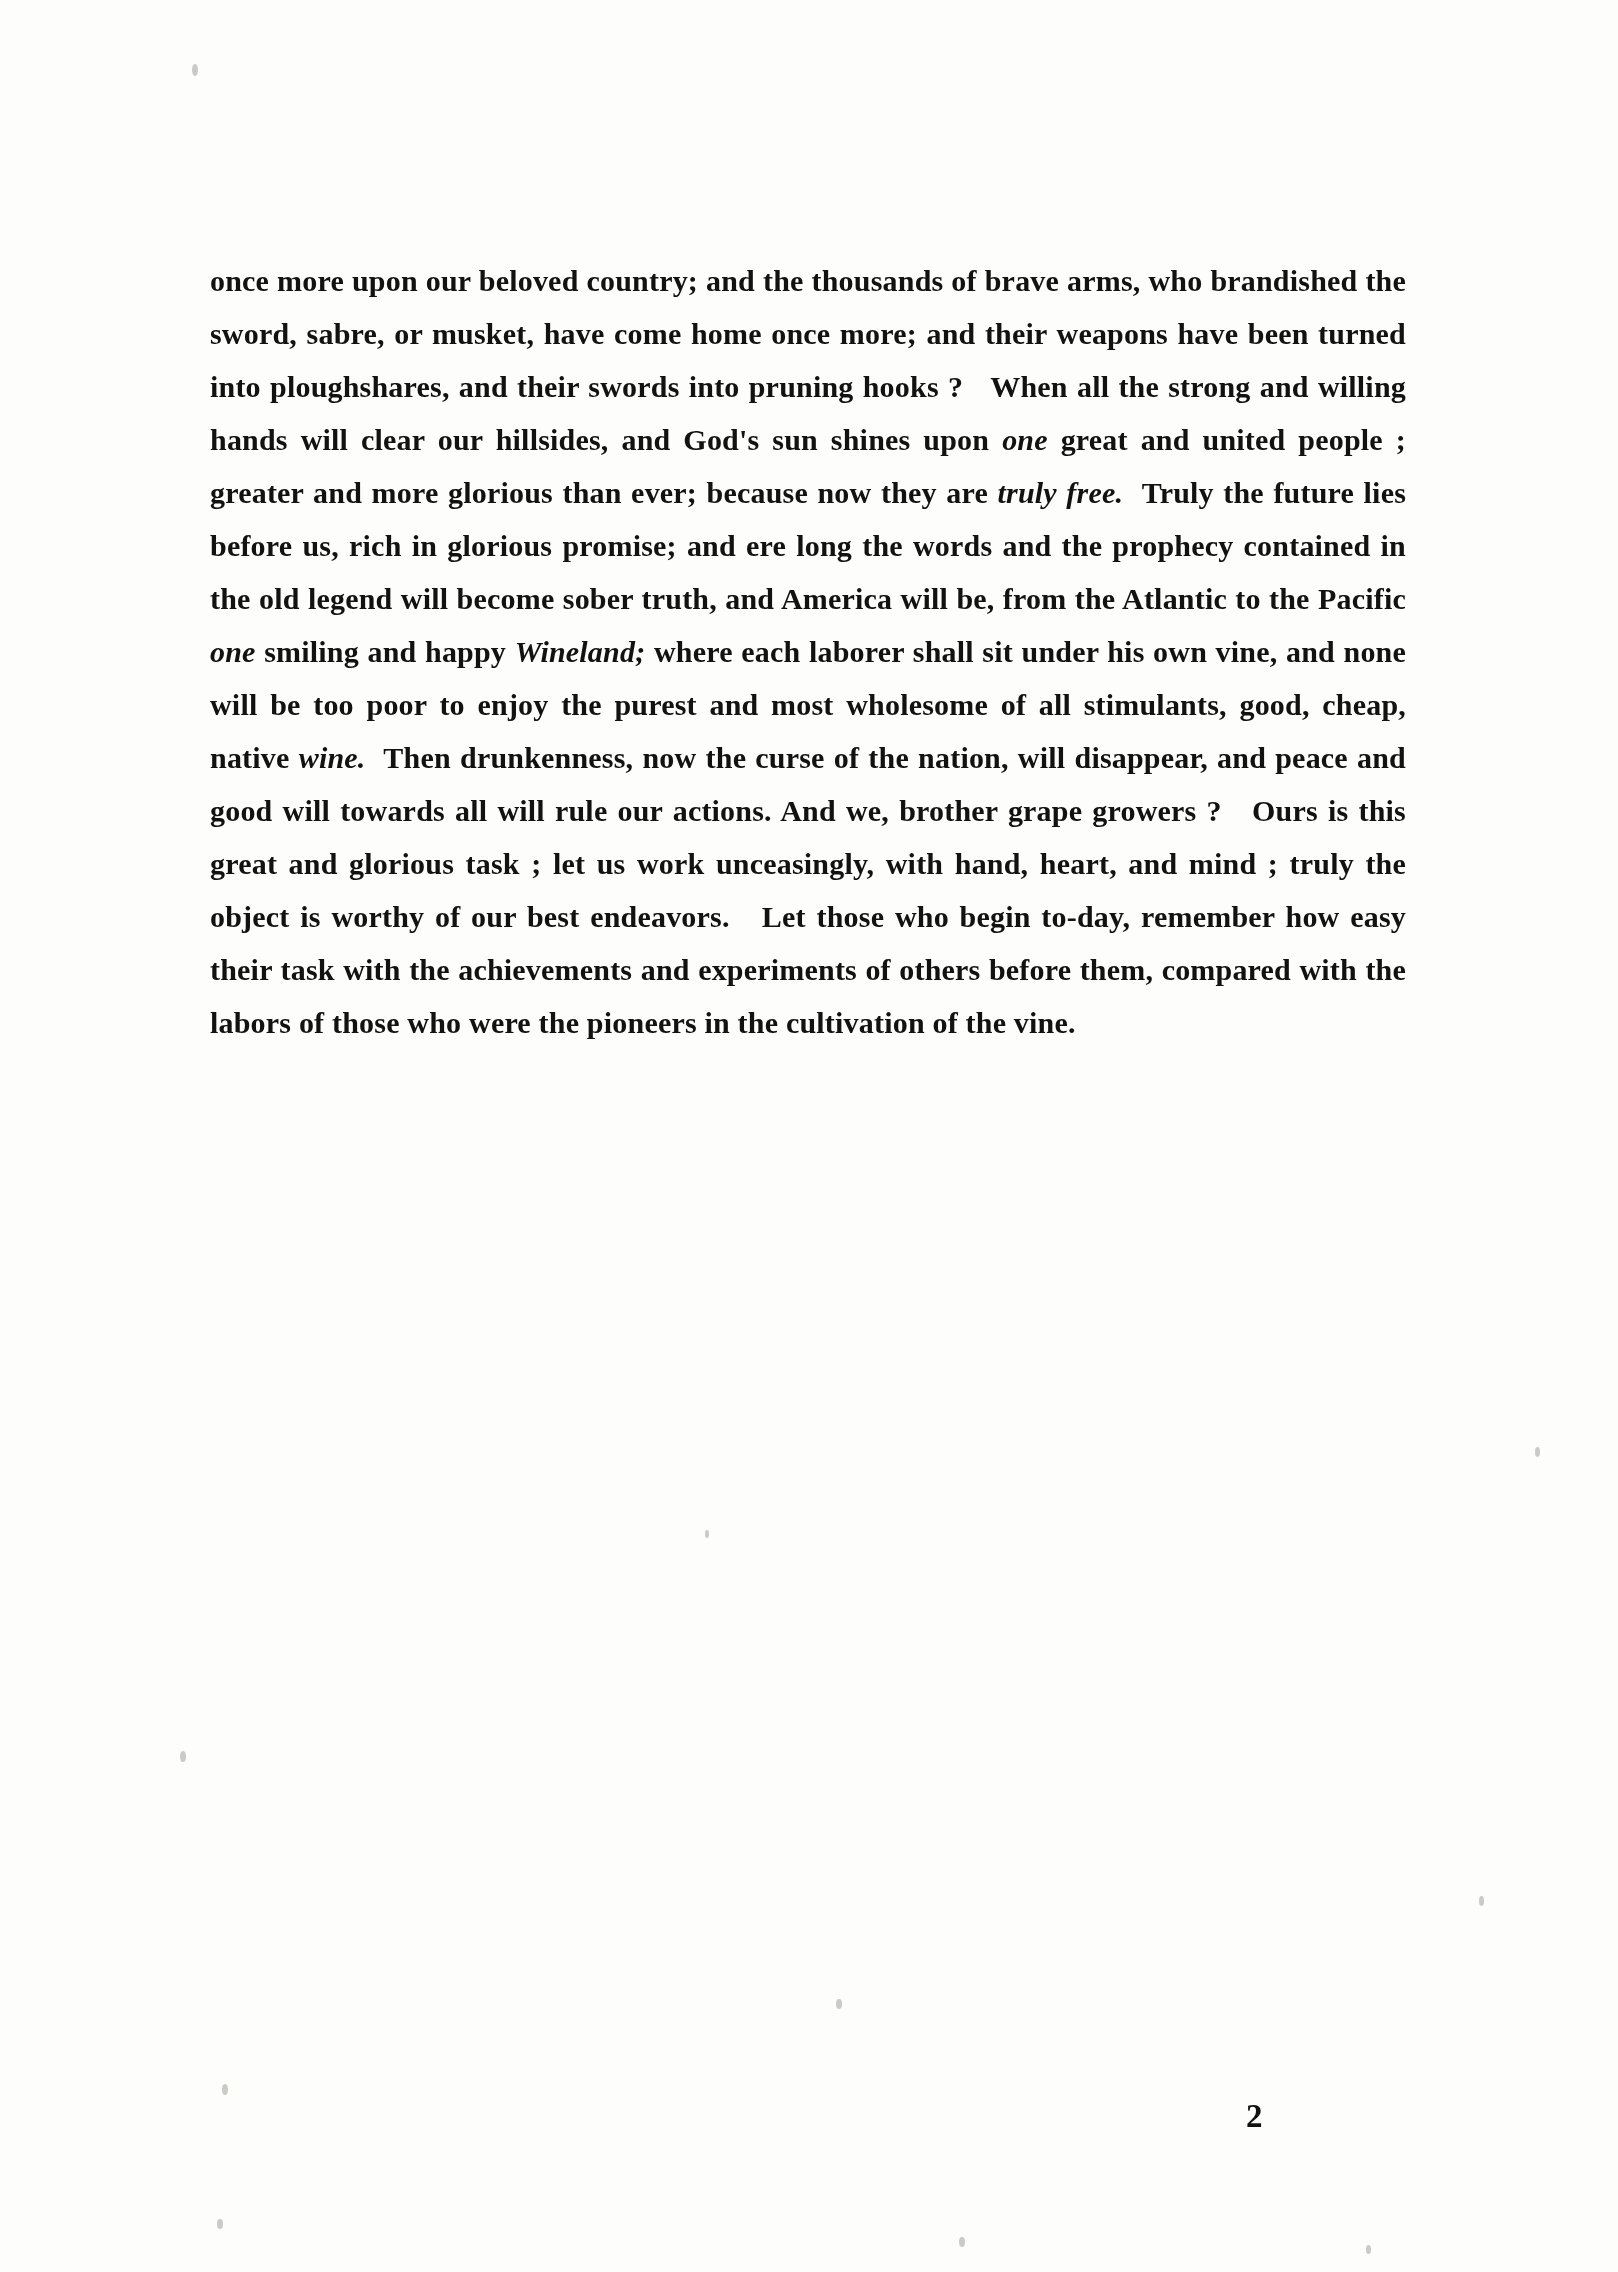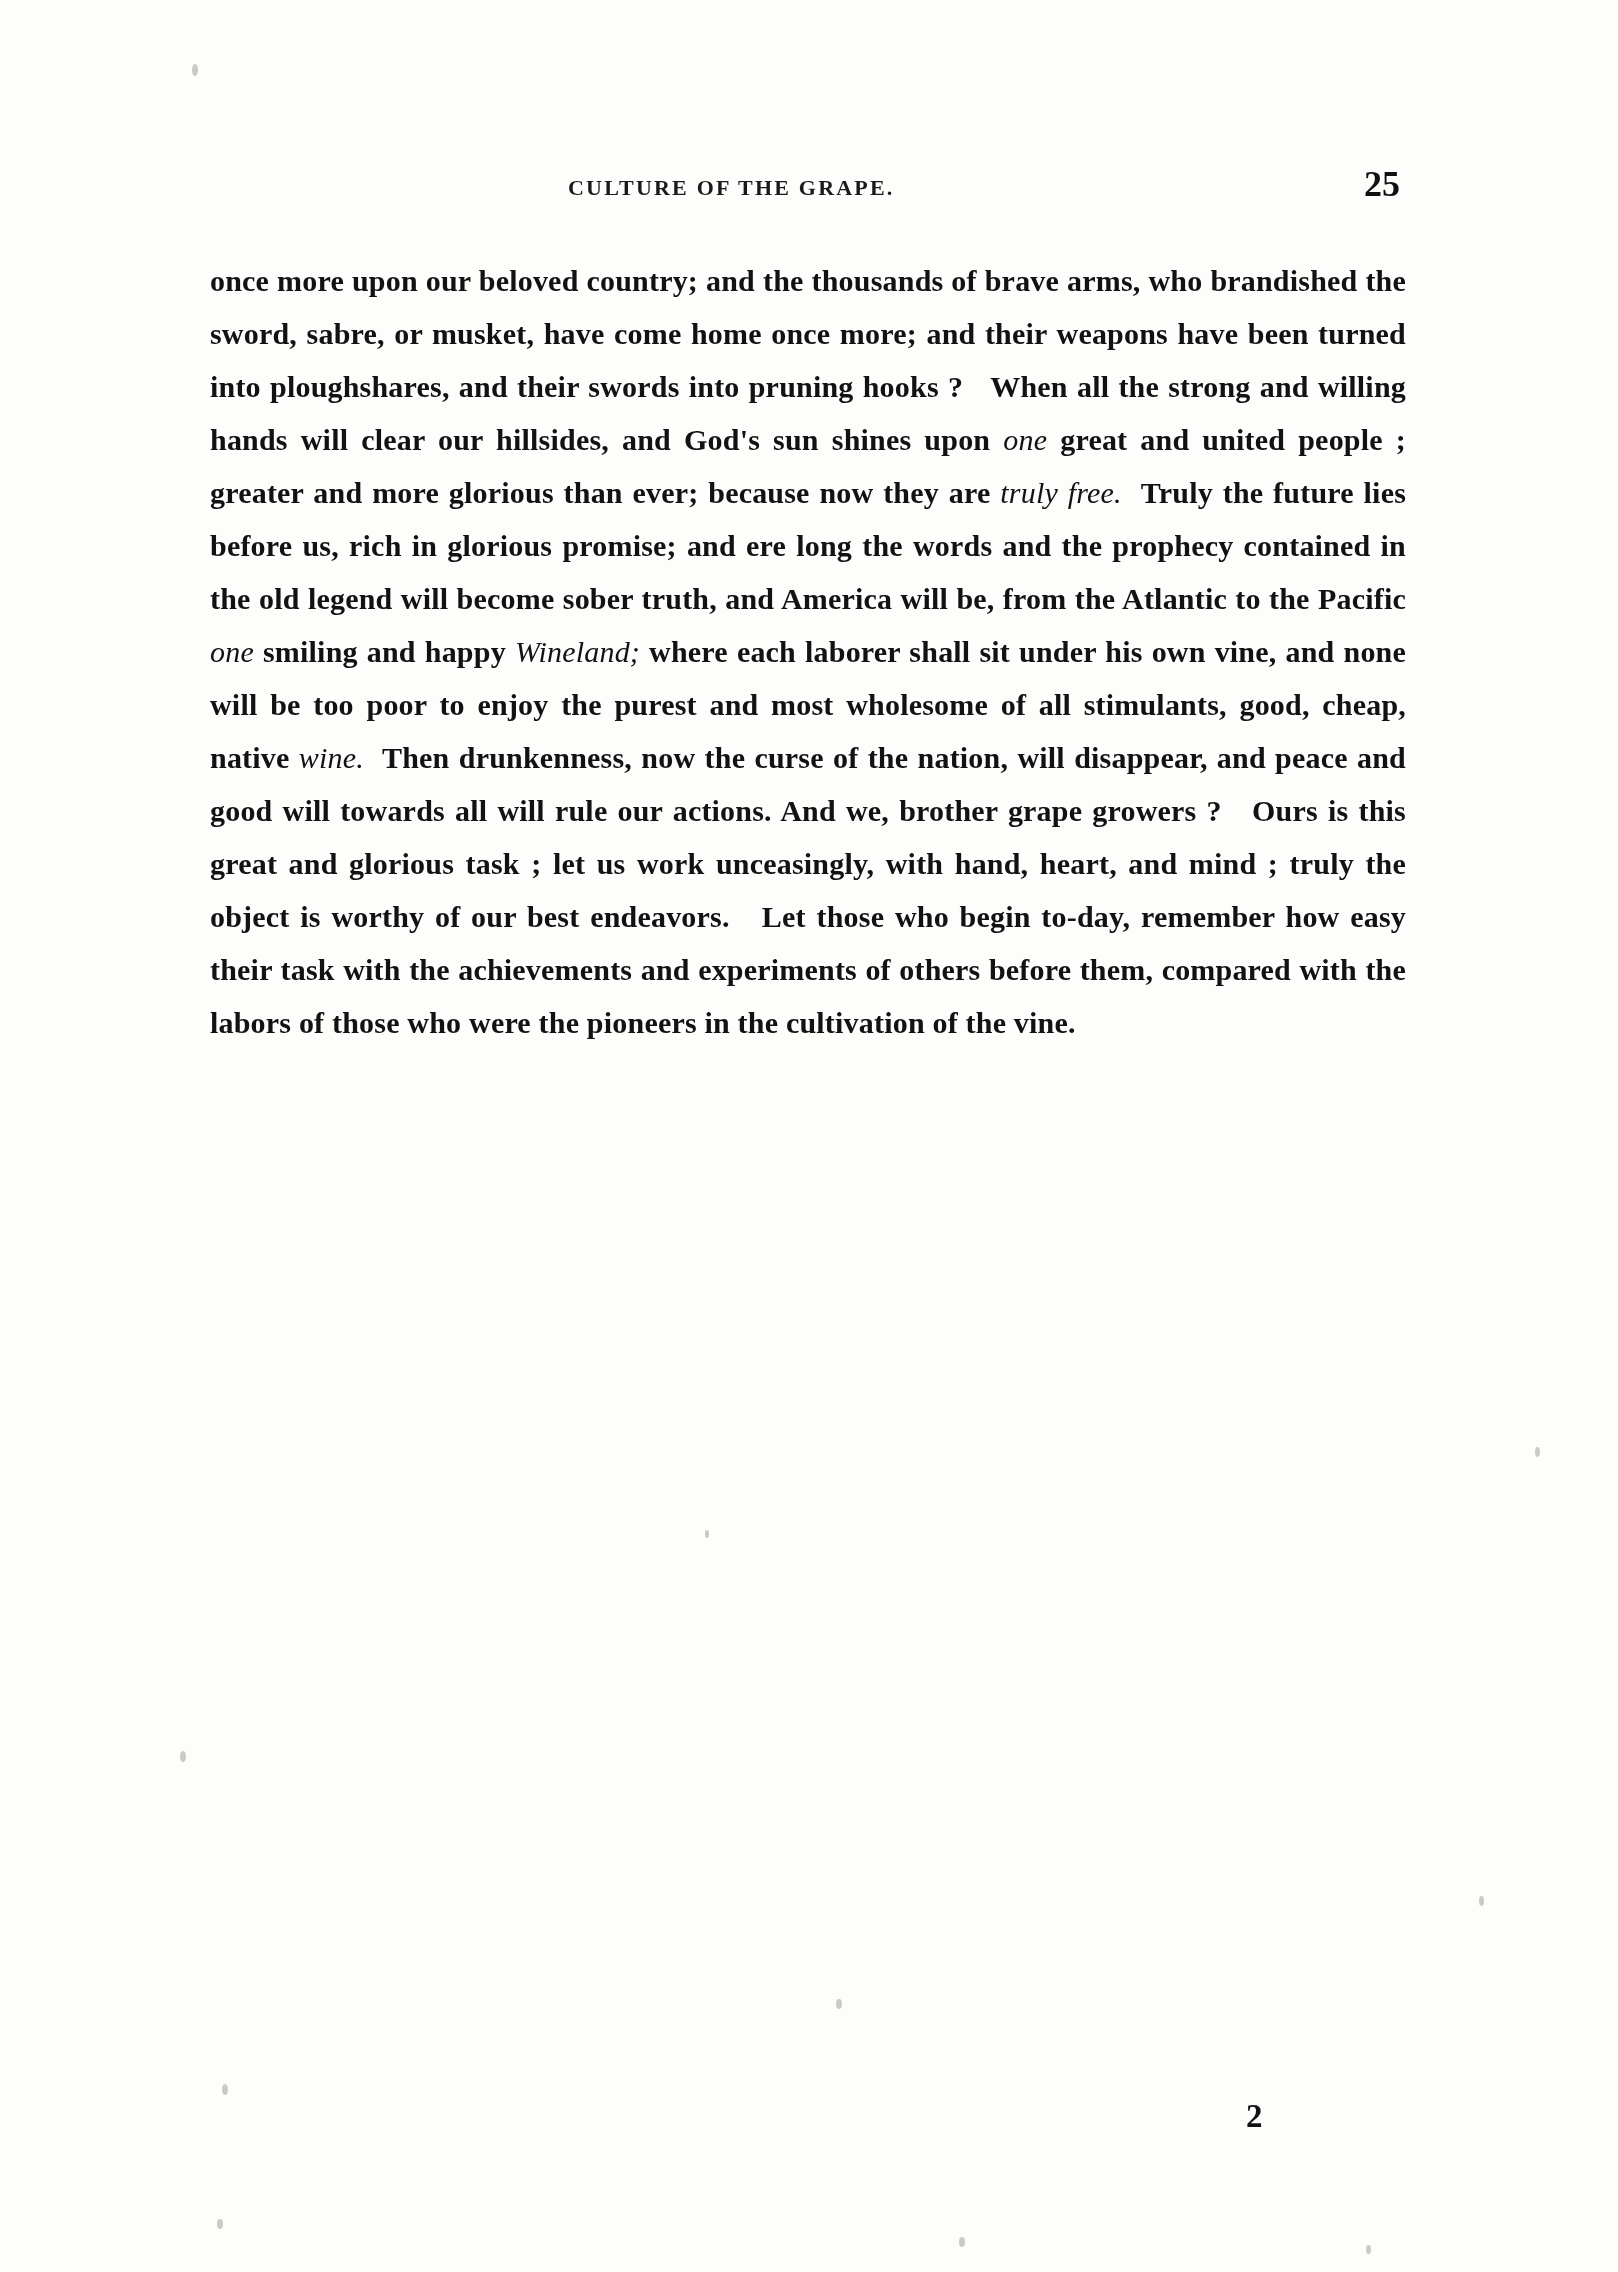--- a/index.html
+++ b/index.html
@@ -74,41 +74,37 @@
     letter-spacing: 0.2px;
   }
 
   .body-text p {
     margin: 0;
     text-indent: 0;
   }
 
   .body-text i {
     font-style: italic;
-    font-weight: 400;
+    font-weight: 700;
   }
 
   .signature {
     position: absolute;
     left: 1246px;
     top: 2098px;
     font-size: 33px;
     font-weight: 700;
     color: #111111;
   }
 </style>
 </head>
 <body>
 
 <div class="page">
 
-  <div class="running-head">
-    <div class="title">CULTURE OF THE GRAPE.</div>
-    <div class="folio">25</div>
-  </div>
 
   <div class="body-text">
     <p>once more upon our beloved country; and the thousands of brave arms, who brandished the sword, sabre, or musket, have come home once more; and their weapons have been turned into ploughshares, and their swords into pruning hooks ?&nbsp;&nbsp; When all the strong and willing hands will clear our hillsides, and God's sun shines upon <i>one</i> great and united people ; greater and more glorious than ever; because now they are <i>truly free.</i>&nbsp; Truly the future lies before us, rich in glorious promise; and ere long the words and the prophecy contained in the old legend will become sober truth, and America will be, from the Atlantic to the Pacific <i>one</i> smiling and happy <i>Wineland;</i> where each laborer shall sit under his own vine, and none will be too poor to enjoy the purest and most wholesome of all stimulants, good, cheap, native <i>wine.</i>&nbsp; Then drunkenness, now the curse of the nation, will disappear, and peace and good will towards all will rule our actions. And we, brother grape growers ?&nbsp;&nbsp; Ours is this great and glorious task ; let us work unceasingly, with hand, heart, and mind ; truly the object is worthy of our best endeavors.&nbsp;&nbsp; Let those who begin to-day, remember how easy their task with the achievements and experiments of others before them, compared with the labors of those who were the pioneers in the cultivation of the vine.</p>
   </div>
 
   <div class="signature">2</div>
 
   <div class="speckle" style="left:192px; top:64px; width:5.5px; height:12px;"></div>
   <div class="speckle" style="left:180px; top:1751px; width:5.5px; height:11px;"></div>
   <div class="speckle" style="left:222px; top:2084px; width:5.5px; height:11px;"></div>

